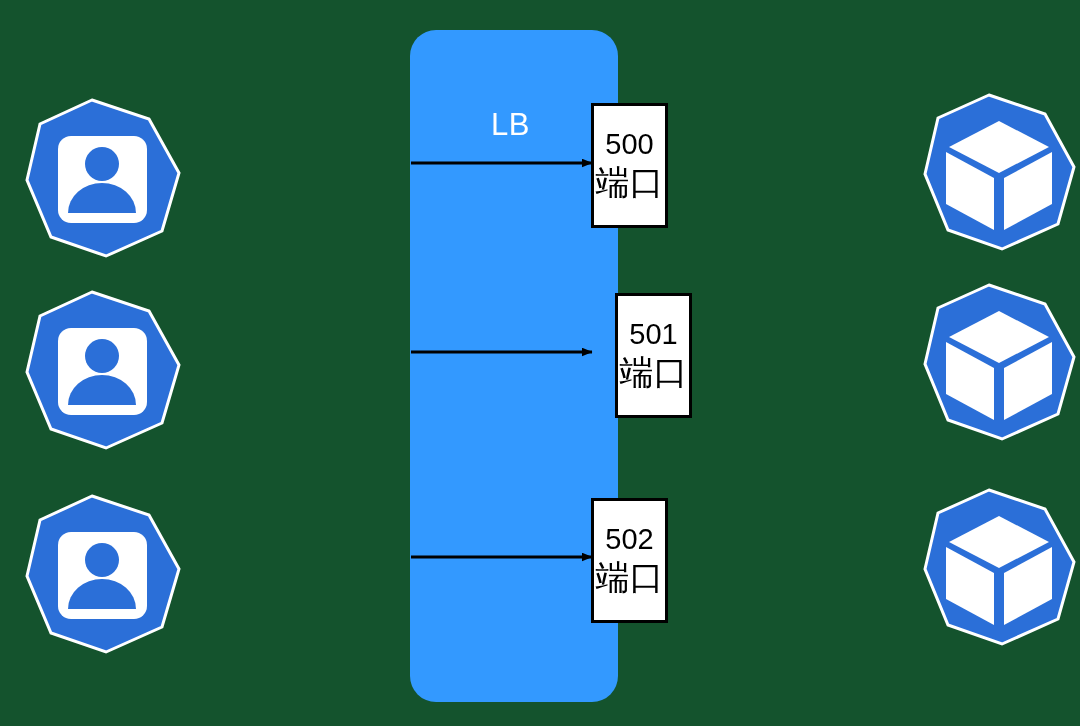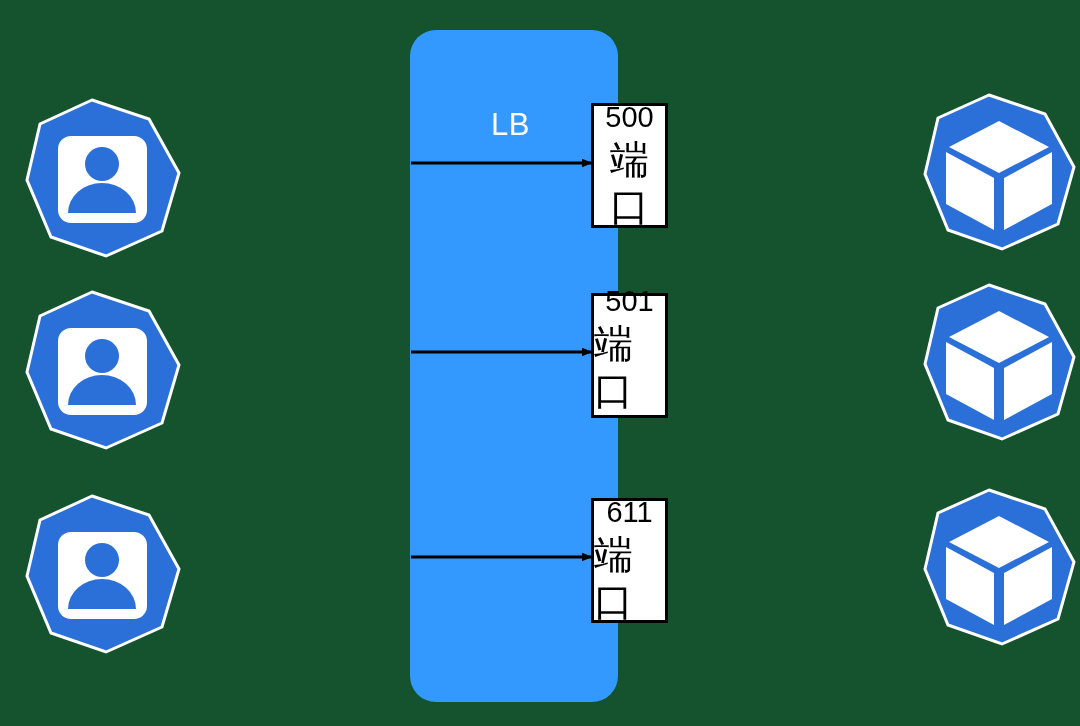--- a/index.html
+++ b/index.html
@@ -47,21 +47,21 @@
     justify-content: center;
     color: #000000;
     font-family: "Liberation Sans", "DejaVu Sans", sans-serif;
   }
   .port-box .port-num {
     font-size: 29px;
     line-height: 1.22;
     font-weight: 400;
   }
   .port-box .port-word {
-    font-size: 39px;
+    font-size: 34px;
     line-height: 1.22;
     font-weight: 400;
   }
 </style>
 </head>
 <body>
 
 <div id="canvas">
 
   <svg id="diagram-svg" viewBox="0 0 1080 726" xmlns="http://www.w3.org/2000/svg">
@@ -124,23 +124,23 @@
     </g>
   </svg>
 
   <div class="lb-label" style="left:491px; top:109px;">LB</div>
 
   <div class="port-box" style="left:591px; top:103px; width:77px; height:125px;text-align:center;">
     <div class="port-num">500</div>
     <div class="port-word">端口</div>
   </div>
 
-  <div class="port-box" style="left:591px; top:293px; width:77px; height:125px;justify-content:flex-end;">
+  <div class="port-box" style="left:615px; top:293px; width:77px; height:125px;">
     <div class="port-num">501</div>
     <div class="port-word">端口</div>
   </div>
 
   <div class="port-box" style="left:591px; top:498px; width:77px; height:125px;">
-    <div class="port-num">611</div>
+    <div class="port-num">502</div>
     <div class="port-word">端口</div>
   </div>
 
 </div>
 
 </body></html>

